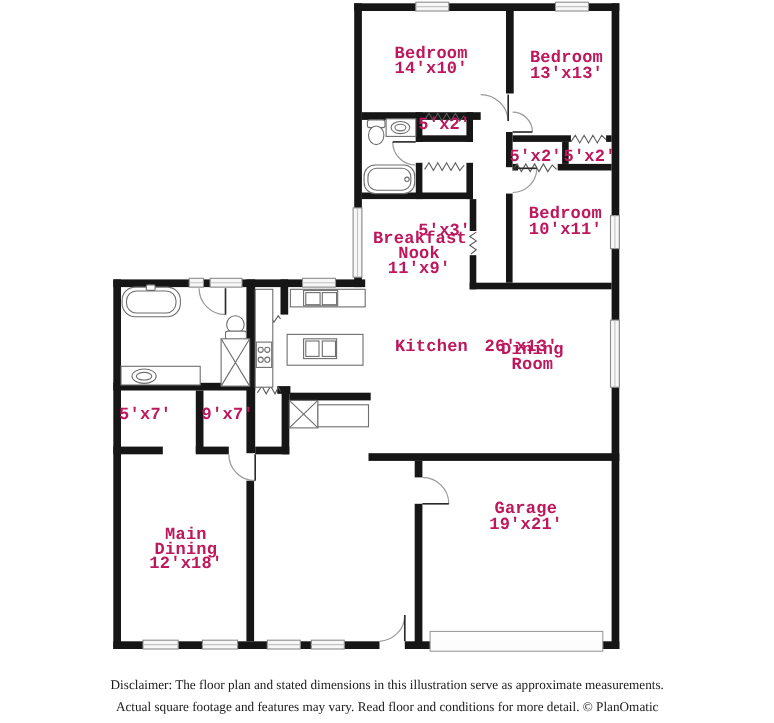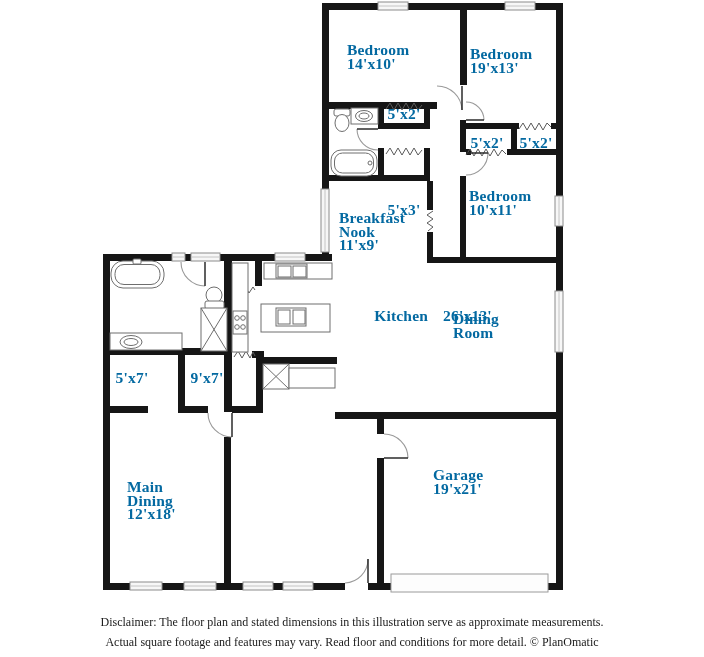--- a/index.html
+++ b/index.html
@@ -1,40 +1,40 @@
 <!DOCTYPE html>
 <html><head>
 <meta charset="utf-8">
 <style>
   html,body{margin:0;padding:0;background:#fff;}
   .stage{position:relative;width:704px;height:657px;background:#fff;overflow:hidden;
          font-family:"Liberation Serif","DejaVu Serif",serif;}
   .plan-svg{position:absolute;left:0;top:0;}
-  .lbl{position:absolute;transform:translate(-50%,-50%);text-align:left;
-       font-weight:700;font-size:15.5px;line-height:13.5px;color:#0369a1;
-       letter-spacing:.2px;white-space:normal;}
+  .lbl{position:absolute;transform:translate(-50%,-50%);text-align:center;
+       font-weight:700;font-size:15.5px;line-height:13.5px;color:#be185d;
+       letter-spacing:.2px;white-space:normal;font-family:Liberation Mono, monospace;}
   .lbl span{display:block;}
   .lbl-row{display:flex;gap:15px;align-items:baseline;white-space:nowrap;margin-left:48px;}
   .lbl-row span{display:inline;}
   
   .p-bed1{left:392px;top:56px;width:90px;}
   .p-bed2{left:515px;top:60px;width:90px;}
   .p-cl-top{left:404px;top:114px;}
   .p-cl-pl{left:487px;top:143px;}
   .p-cl-pr{left:536px;top:143px;}
   .p-cl-linen{left:404px;top:166px;margin-top:44px;}
   .p-bed3{left:514px;top:202px;width:90px;}
   .p-nook{left:381px;top:231px;width:84px;}
   .p-kitchen{left:385px;top:316px;}
   .p-dining{left:484px;top:325px;width:62px;}
   .p-cl57{left:132px;top:378px;}
   .p-cl47{left:207px;top:378px;}
   .p-mainbed{left:169px;top:500px;width:84px;}
   .p-living{left:309px;top:490px;width:64px;}
-  .p-garage{left:478px;top:481px;width:90px;}
+  .p-garage{left:478px;top:470px;width:90px;}
   .footer{position:absolute;left:0;right:0;top:613px;text-align:center;
           font-size:12px;line-height:19.5px;color:#1a1a1a;}
 </style>
 </head>
 <body>
 
 <div class="stage">
 
   <svg class="plan-svg" width="704" height="657" viewBox="0 0 704 657">
 
@@ -199,21 +199,21 @@
       </g>
     </g>
   </svg>
 
   <div class="lbl p-bed1">
     <span>Bedroom</span>
     <span>14'x10'</span>
   </div>
   <div class="lbl p-bed2">
     <span>Bedroom</span>
-    <span>19'x13'</span>
+    <span>13'x13'</span>
   </div>
   <div class="lbl p-cl-top">
     <span>5'x2'</span>
   </div>
   <div class="lbl p-cl-pl">
     <span>5'x2'</span>
   </div>
   <div class="lbl p-cl-pr">
     <span>5'x2'</span>
   </div>

